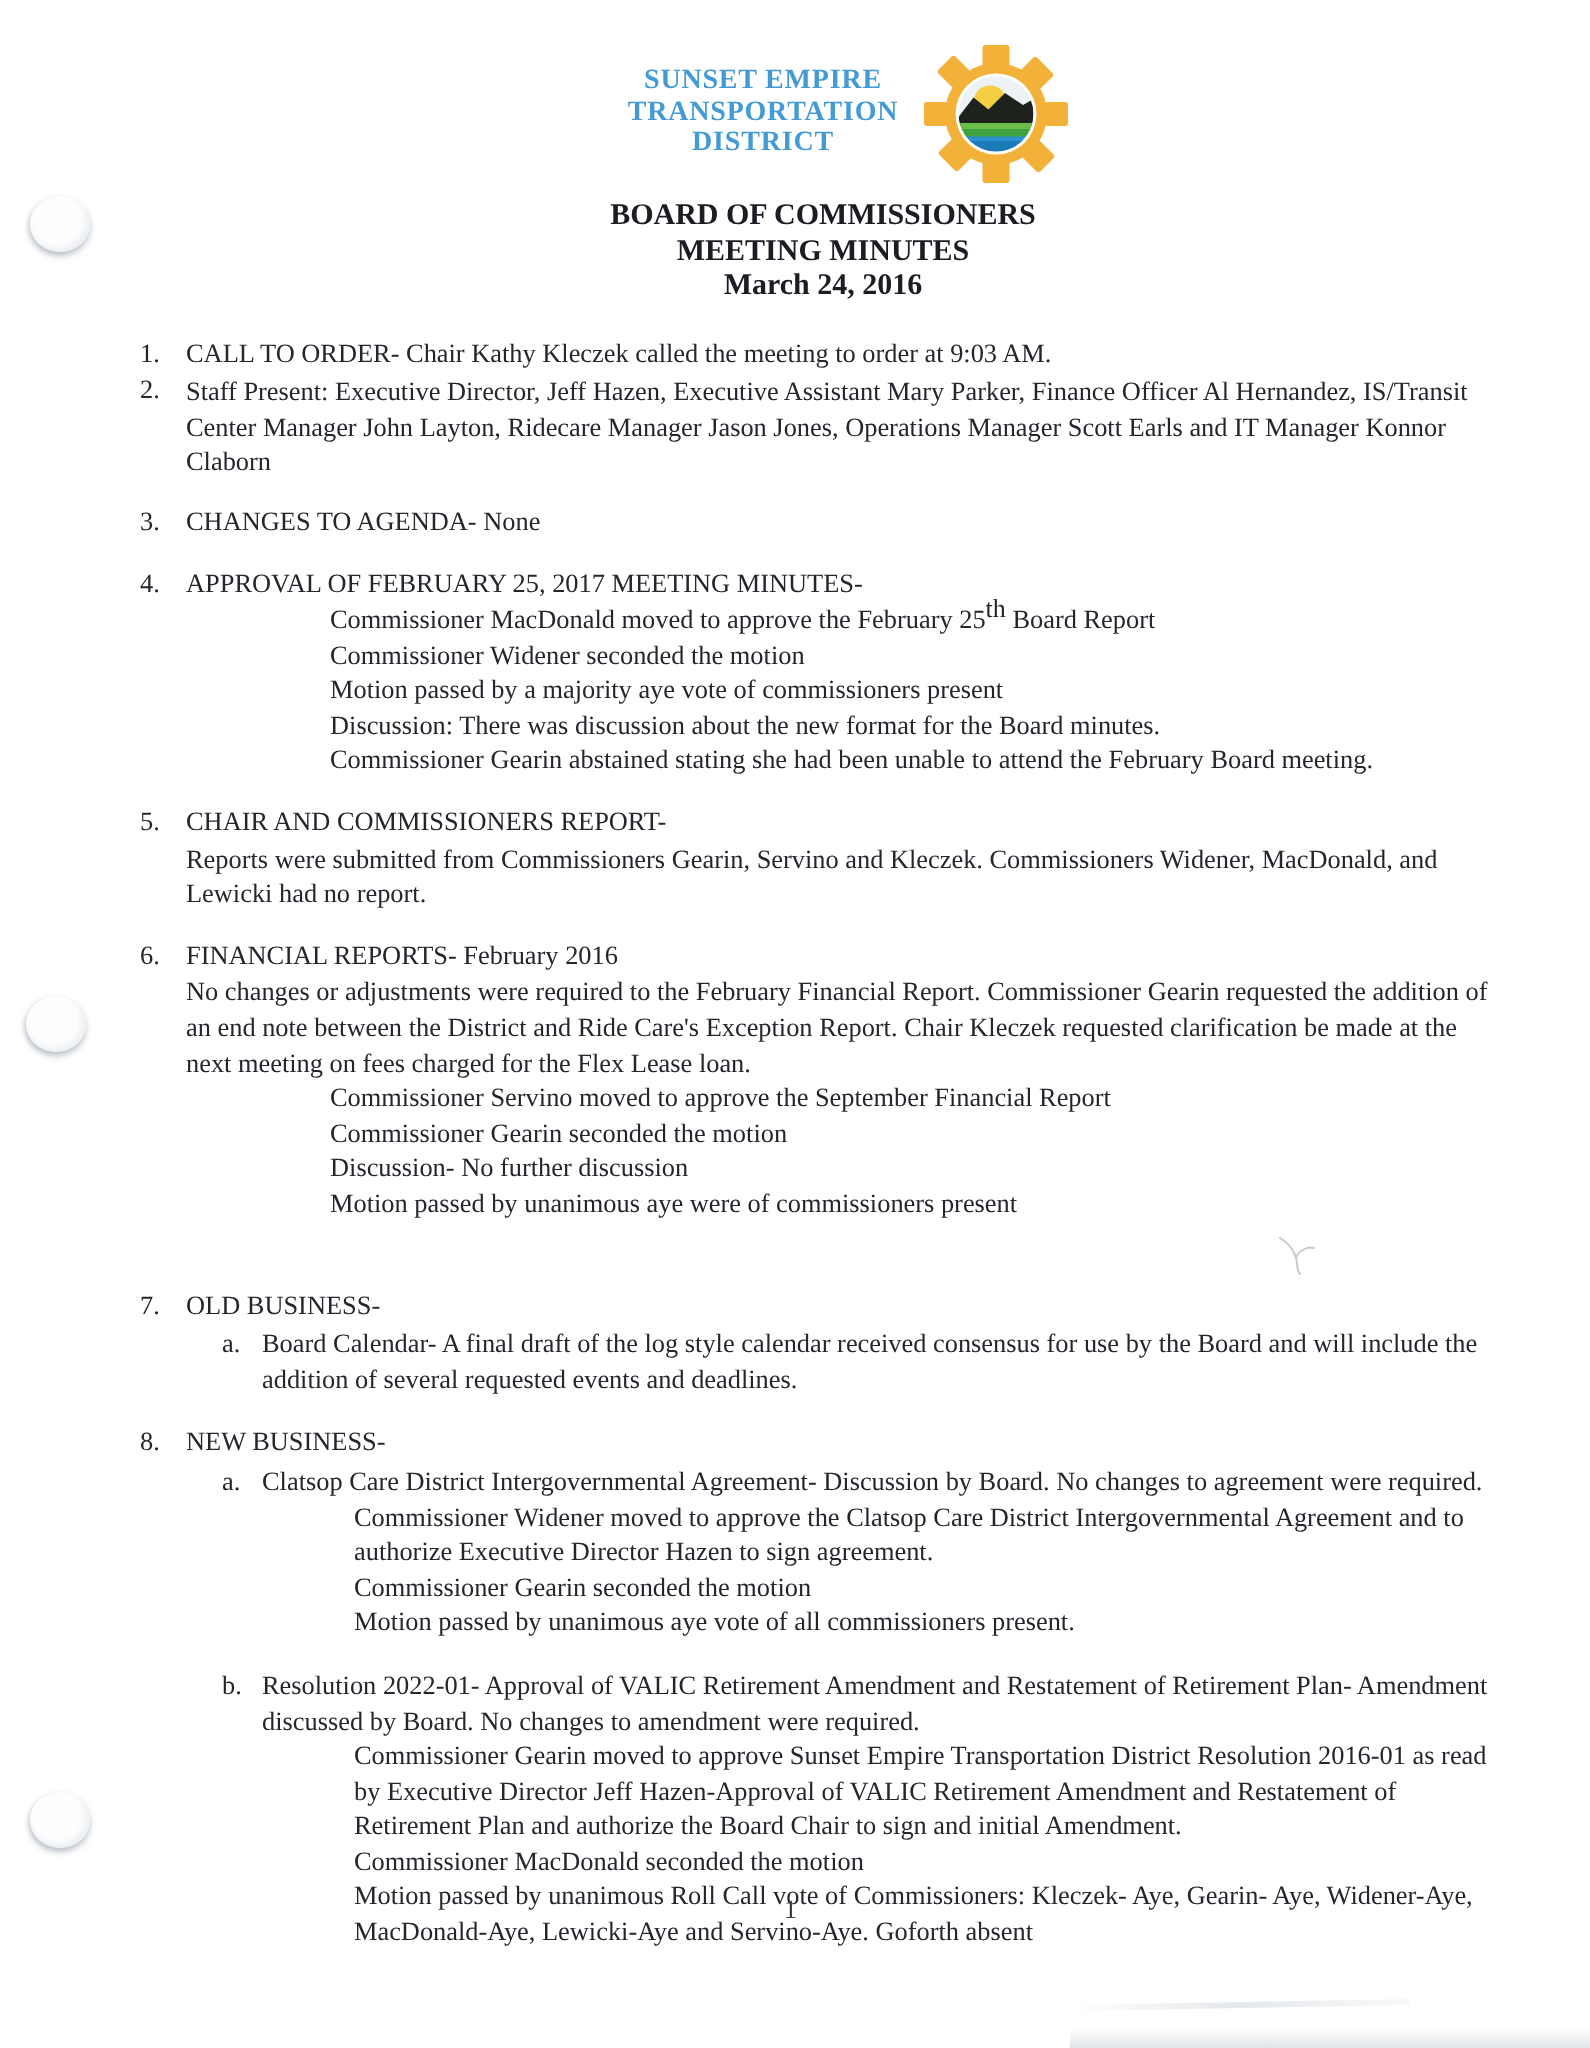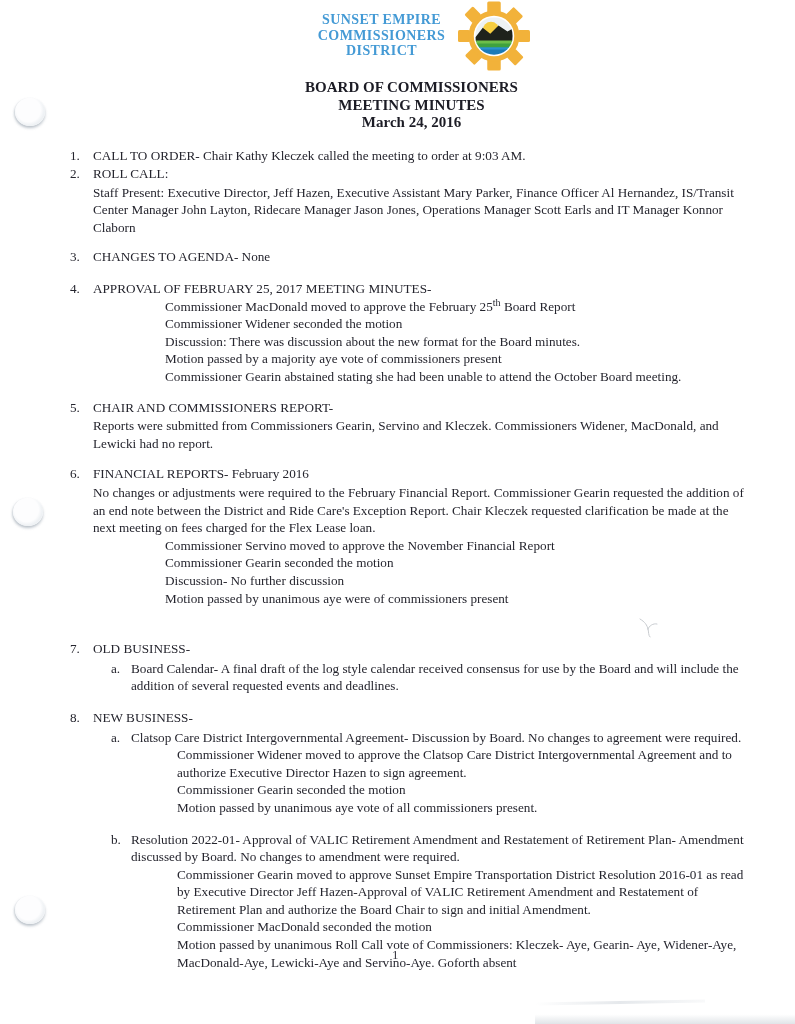--- a/index.html
+++ b/index.html
@@ -30,21 +30,21 @@
     background: linear-gradient(to top, rgba(168,178,188,0.35), rgba(168,178,188,0) 60%);
   }
   .scan-smudge2 {
     position: absolute;
     right: 90px; bottom: 20px;
     width: 170px; height: 3px;
     background: linear-gradient(to right, rgba(190,198,206,0), rgba(190,198,206,0.4), rgba(190,198,206,0.1));
     transform: rotate(-1deg);
   }
   
-  .header { padding-top: 0; }
+  .header { padding-top: 21px; }
   .brand-row {
     display: flex;
     justify-content: center;
     align-items: flex-start;
     gap: 10px;
     transform: translateX(28px);
   }
   .brand-name {
     text-align: center;
     font-weight: bold;
@@ -82,41 +82,41 @@
   .item-7 { margin-top: 33px; }
   .item-8 { margin-top: 14px; }
   .para { margin-top: 1px; }
   .para + .para { margin-top: 13px; margin-left: 40px; }
   .motions { margin-left: 72px; }
   .motions.under-sub { margin-left: 46px; }
   .subitem { display: flex; margin-left: 18px; margin-top: 2px; }
   .subitem + .subitem { margin-top: 14px; }
   .subitem .letter { flex: 0 0 20px; }
   .subitem .sub-body { flex: 1; }
-  sup { font-size: 10px; vertical-align: super; line-height: 0; }
+  sup { font-size: 13px; vertical-align: super; line-height: 0; }
   
   .page-number {
     position: absolute;
     left: 392px; top: 947px;
     font-size: 13px;
     color: #3a3a44;
   }
 </style>
 </head>
 <body>
 
 <div class="hole hole-1"></div>
 <div class="hole hole-2"></div>
 <div class="hole hole-3"></div>
 
 <div class="header">
   <div class="brand-row">
     <div class="brand-name">
       <div>SUNSET EMPIRE</div>
-      <div>COMMISSIONERS</div>
+      <div>TRANSPORTATION</div>
       <div>DISTRICT</div>
     </div>
     <svg class="logo" viewBox="0 0 100 96" xmlns="http://www.w3.org/2000/svg">
       <g fill="#F2B23A">
         <rect x="41" y="2" width="18" height="16" rx="2"></rect>
         <rect x="41" y="78" width="18" height="16" rx="2"></rect>
         <rect x="2" y="40" width="16" height="16" rx="2"></rect>
         <rect x="82" y="40" width="16" height="16" rx="2"></rect>
         <rect x="41" y="2" width="18" height="16" rx="2" transform="rotate(45 50 48)"></rect>
         <rect x="41" y="78" width="18" height="16" rx="2" transform="rotate(45 50 48)"></rect>
@@ -151,61 +151,60 @@
   <div class="item item-1">
     <span class="num">1.</span>
     <div class="item-body">
       <div>CALL TO ORDER- Chair Kathy Kleczek called the meeting to order at 9:03 AM.</div>
     </div>
   </div>
 
   <div class="item item-2">
     <span class="num">2.</span>
     <div class="item-body">
-      <div>ROLL CALL:</div>
       <div class="para">Staff Present: Executive Director, Jeff Hazen, Executive Assistant Mary Parker, Finance Officer Al Hernandez, IS/Transit Center Manager John Layton, Ridecare Manager Jason Jones, Operations Manager Scott Earls and IT Manager Konnor Claborn</div>
     </div>
   </div>
 
   <div class="item item-3">
     <span class="num">3.</span>
     <div class="item-body">
       <div>CHANGES TO AGENDA- None</div>
     </div>
   </div>
 
   <div class="item item-4">
     <span class="num">4.</span>
     <div class="item-body">
       <div>APPROVAL OF FEBRUARY 25, 2017 MEETING MINUTES-</div>
       <div class="motions">
         <div><span>Commissioner MacDonald moved to approve the February 25</span><sup>th</sup><span> Board Report</span></div>
         <div>Commissioner Widener seconded the motion</div>
+        <div>Motion passed by a majority aye vote of commissioners present</div>
         <div>Discussion: There was discussion about the new format for the Board minutes.</div>
-        <div>Motion passed by a majority aye vote of commissioners present</div>
-        <div>Commissioner Gearin abstained stating she had been unable to attend the October Board meeting.</div>
+        <div>Commissioner Gearin abstained stating she had been unable to attend the February Board meeting.</div>
       </div>
     </div>
   </div>
 
   <div class="item item-5">
     <span class="num">5.</span>
     <div class="item-body">
       <div>CHAIR AND COMMISSIONERS REPORT-</div>
       <div class="para">Reports were submitted from Commissioners Gearin, Servino and Kleczek.  Commissioners Widener, MacDonald, and Lewicki had no report.</div>
     </div>
   </div>
 
   <div class="item item-6">
     <span class="num">6.</span>
     <div class="item-body">
       <div>FINANCIAL REPORTS- February 2016</div>
       <div class="para">No changes or adjustments were required to the February Financial Report. Commissioner Gearin requested the addition of an end note between the District and Ride Care's Exception Report. Chair Kleczek requested clarification be made at the next meeting on fees charged for the Flex Lease loan.</div>
       <div class="motions">
-        <div>Commissioner Servino moved to approve the November Financial Report</div>
+        <div>Commissioner Servino moved to approve the September Financial Report</div>
         <div>Commissioner Gearin seconded the motion</div>
         <div>Discussion- No further discussion</div>
         <div>Motion passed by unanimous aye were of commissioners present</div>
       </div>
     </div>
   </div>
 
   <div class="item item-7">
     <span class="num">7.</span>
     <div class="item-body">

